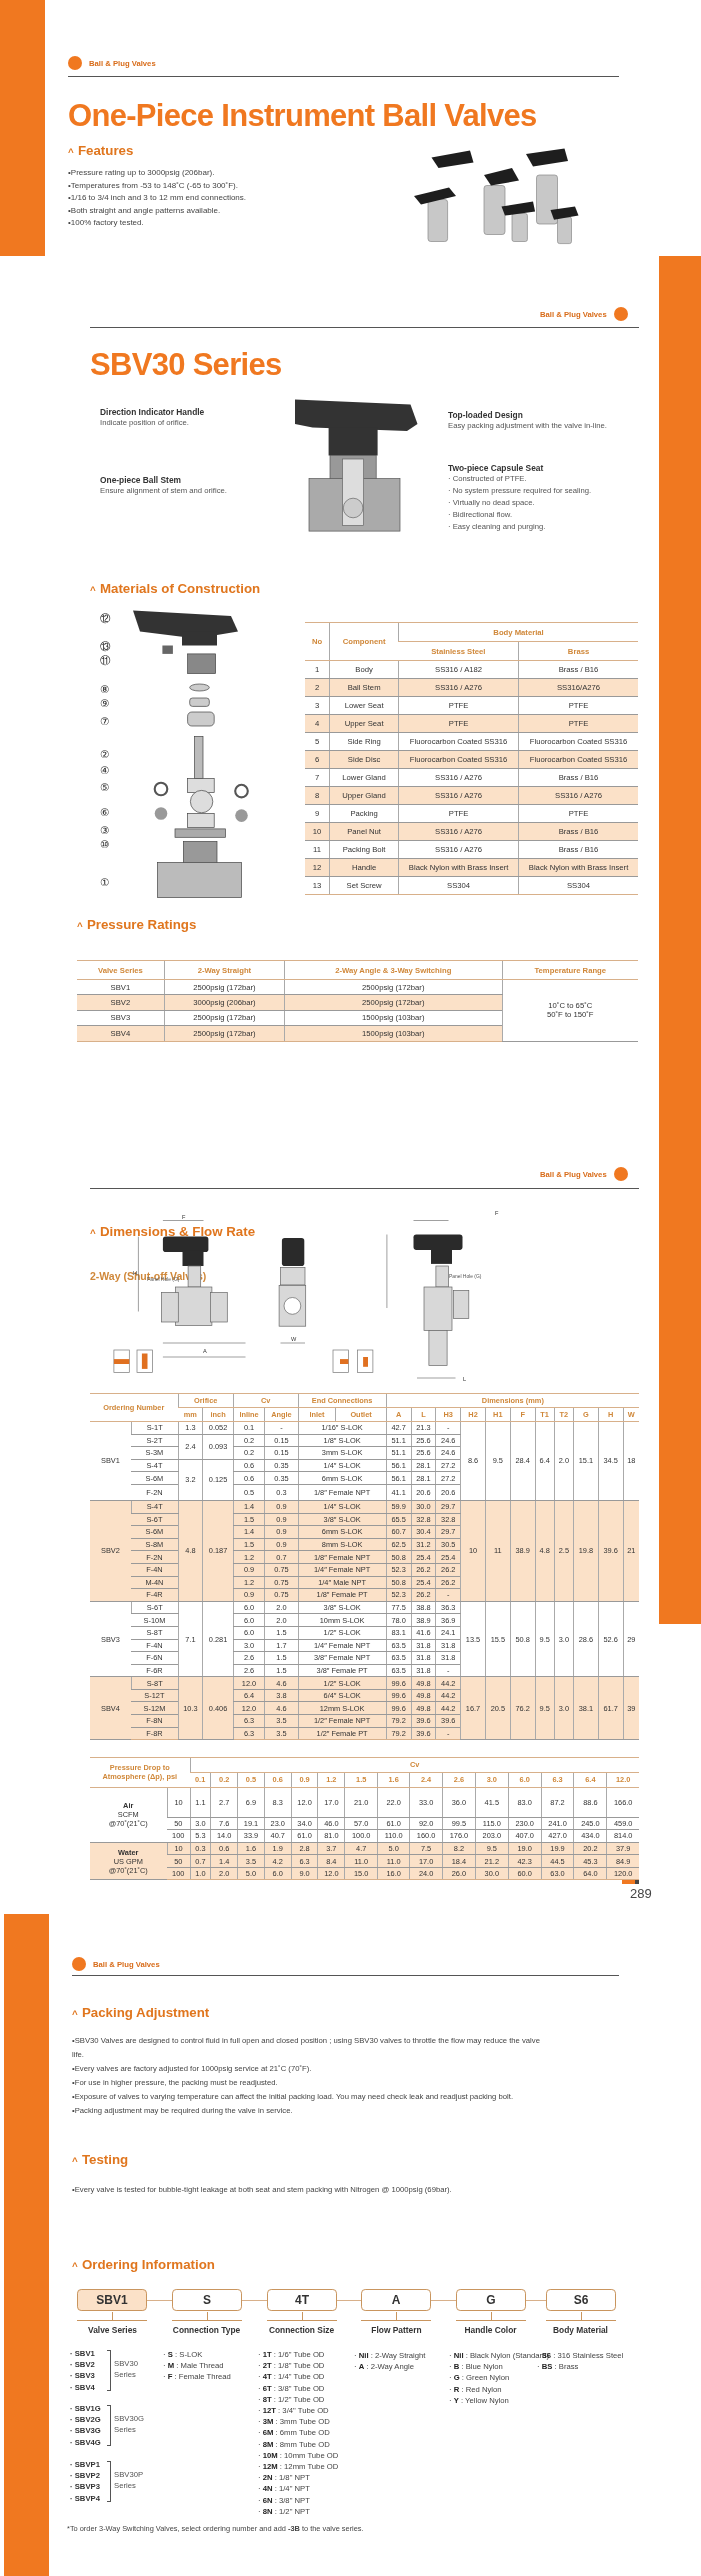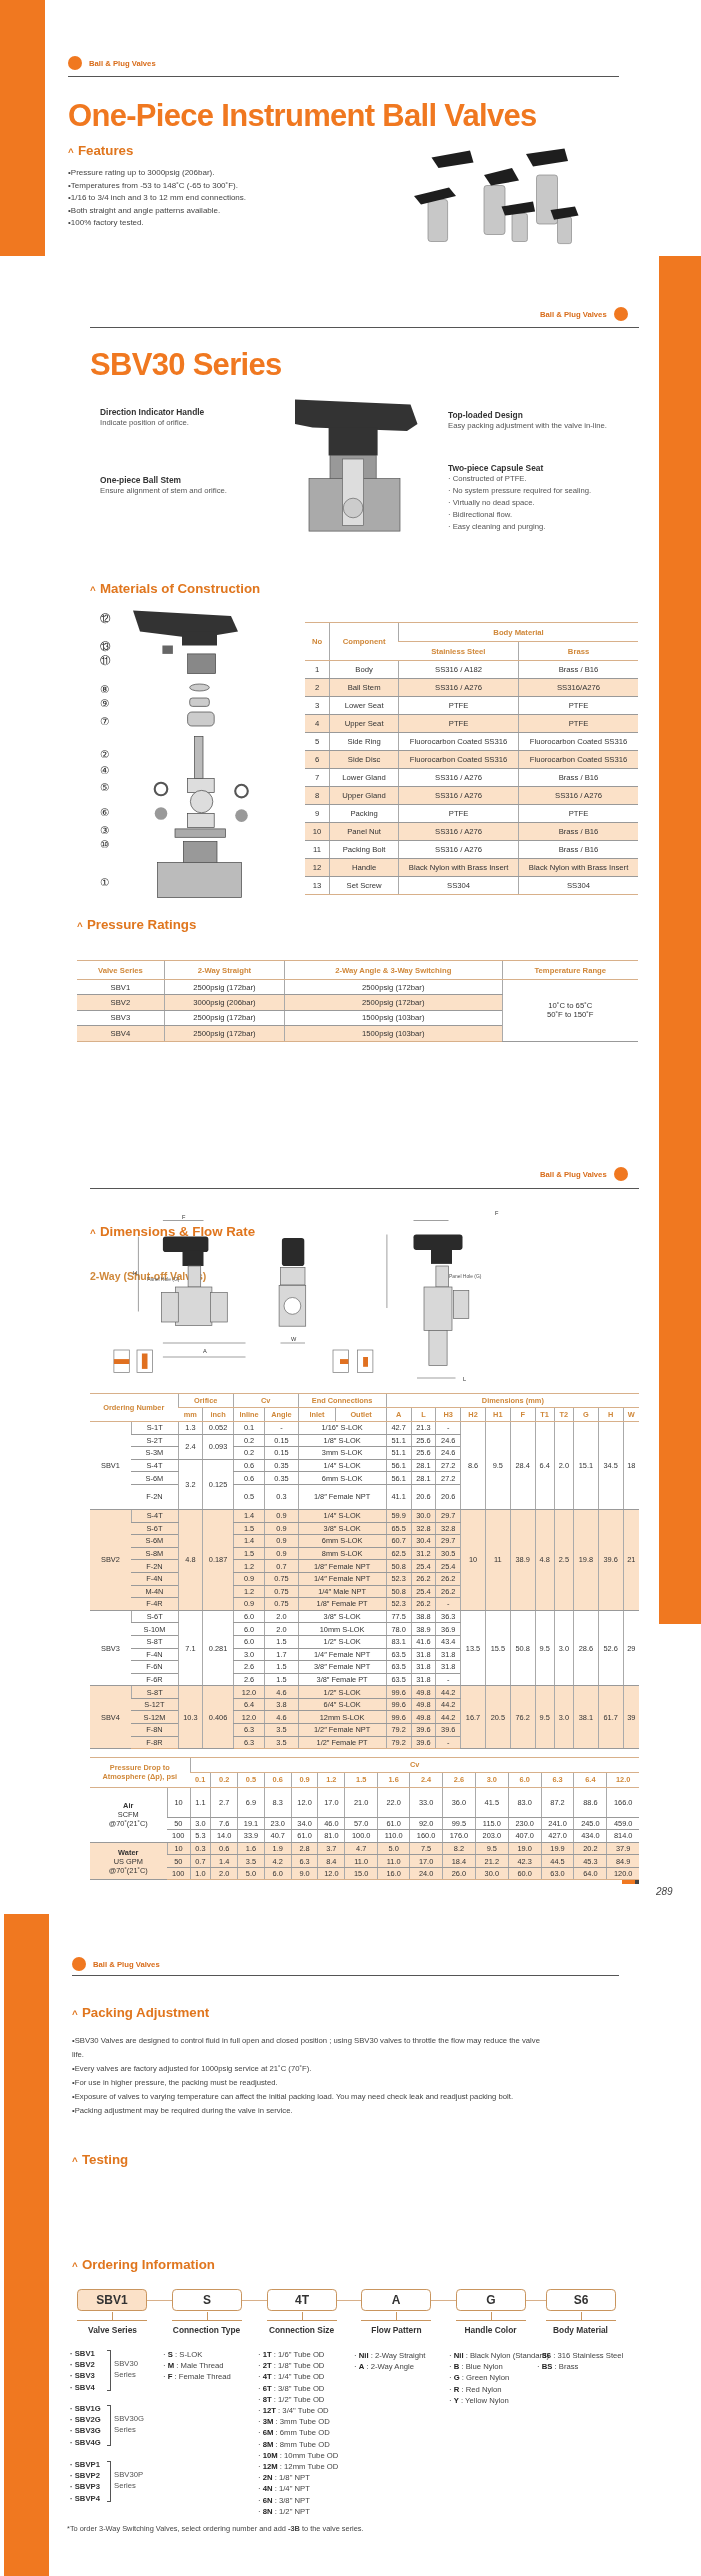--- a/index.html
+++ b/index.html
@@ -441,21 +441,21 @@
         <td colspan="2" style="height: 12.6px;">6mm S-LOK</td>
         <td style="height: 12.6px;">56.1</td>
         <td style="height: 12.6px;">28.1</td>
         <td style="height: 12.6px;">27.2</td>
       </tr>
       <tr>
         <td style="height: 12.6px;">F-2N</td>
         <td style="height: 12.6px;">0.5</td>
         <td style="height: 12.6px;">0.3</td>
         <td colspan="2" style="height: 12.6px;">1/8″ Female NPT</td>
-        <td style="height: 25px;">41.1</td>
+        <td style="height: 16px;">41.1</td>
         <td style="height: 12.6px;">20.6</td>
         <td style="height: 12.6px;">20.6</td>
       </tr>
       <tr class="shade">
         <td rowspan="8" style="height: 12.6px;">SBV2</td>
         <td style="height: 12.6px;">S-4T</td>
         <td rowspan="8" style="height: 12.6px;">4.8</td>
         <td rowspan="8" style="height: 12.6px;">0.187</td>
         <td style="height: 12.6px;">1.4</td>
         <td style="height: 12.6px;">0.9</td>
@@ -564,21 +564,21 @@
         <td style="height: 12.6px;">38.9</td>
         <td style="height: 12.6px;">36.9</td>
       </tr>
       <tr>
         <td style="height: 12.6px;">S-8T</td>
         <td style="height: 12.6px;">6.0</td>
         <td style="height: 12.6px;">1.5</td>
         <td colspan="2" style="height: 12.6px;">1/2″ S-LOK</td>
         <td style="height: 12.6px;">83.1</td>
         <td style="height: 12.6px;">41.6</td>
-        <td style="height: 12.6px;">43.4</td>
+        <td style="height: 12.6px;">24.1</td>
       </tr>
       <tr>
         <td style="height: 12.6px;">F-4N</td>
         <td style="height: 12.6px;">3.0</td>
         <td style="height: 12.6px;">1.7</td>
         <td colspan="2" style="height: 12.6px;">1/4″ Female NPT</td>
         <td style="height: 12.6px;">63.5</td>
         <td style="height: 12.6px;">31.8</td>
         <td style="height: 12.6px;">31.8</td>
       </tr>
@@ -802,21 +802,21 @@
         <td style="height: 12.6px;">30.0</td>
         <td style="height: 12.6px;">60.0</td>
         <td style="height: 12.6px;">63.0</td>
         <td style="height: 12.6px;">64.0</td>
         <td style="height: 12.6px;">120.0</td>
       </tr>
     </tbody>
 </table>
 
 <div class="abs" style="left:622px;top:1880px;width:17px;height:3.5px;background:#f07820;border-right:4.2px solid #444;"></div>
-<div class="abs" style="left:656px;top:1886px;font-size:10px;color:#444;font-style:italic;">289</div>
+<div class="abs" style="left:630px;top:1886px;font-size:13px;color:#444;">289</div>
 
 <div class="orange-bar" style="left:3.5px;top:1914px;width:45px;height:662px;"></div>
 <div class="hdr-tag" style="left:72px;top:1957px;">
   <span class="hdr-dot"></span>
   <span>Ball &amp; Plug Valves</span>
 </div>
 <div class="hdr-rule" style="left:72px;top:1975px;width:547px;"></div>
 
 <div class="sec-title" style="left:72px;top:2005px;">
   <span class="tri">˄</span>
@@ -828,20 +828,21 @@
     <li>For use in higher pressure, the packing must be readjusted.</li>
     <li>Exposure of valves to varying temperature can affect the initial packing load. You may need check leak and readjust  packing bolt.</li>
     <li>Packing adjustment may be required during the valve in service.</li>
   </ul>
 
 <div class="sec-title" style="left:72px;top:2152px;">
   <span class="tri">˄</span>
     <span>Testing</span>
 </div>
 <ul class="bullets" id="testing-list" style="left:72px;top:2182px;width:533px;font-size:7.7px;line-height:15.4px;">
+    <li>Every valve is tested for bubble-tight leakage at both seat and stem packing with Nitrogen @ 1000psig (69bar).</li>
   </ul>
 
 <div class="sec-title" style="left:72px;top:2257px;">
   <span class="tri">˄</span>
     <span>Ordering Information</span>
 </div>
 <div id="ordering-diagram">
     <div class="box fill" style="left: 77px; top: 2289px;">SBV1</div>
     <div class="connector" style="left: 147px; top: 2300px; width: 24.6px;"></div>
     <div class="col-stub" style="left: 112px; top: 2312px;"></div>

